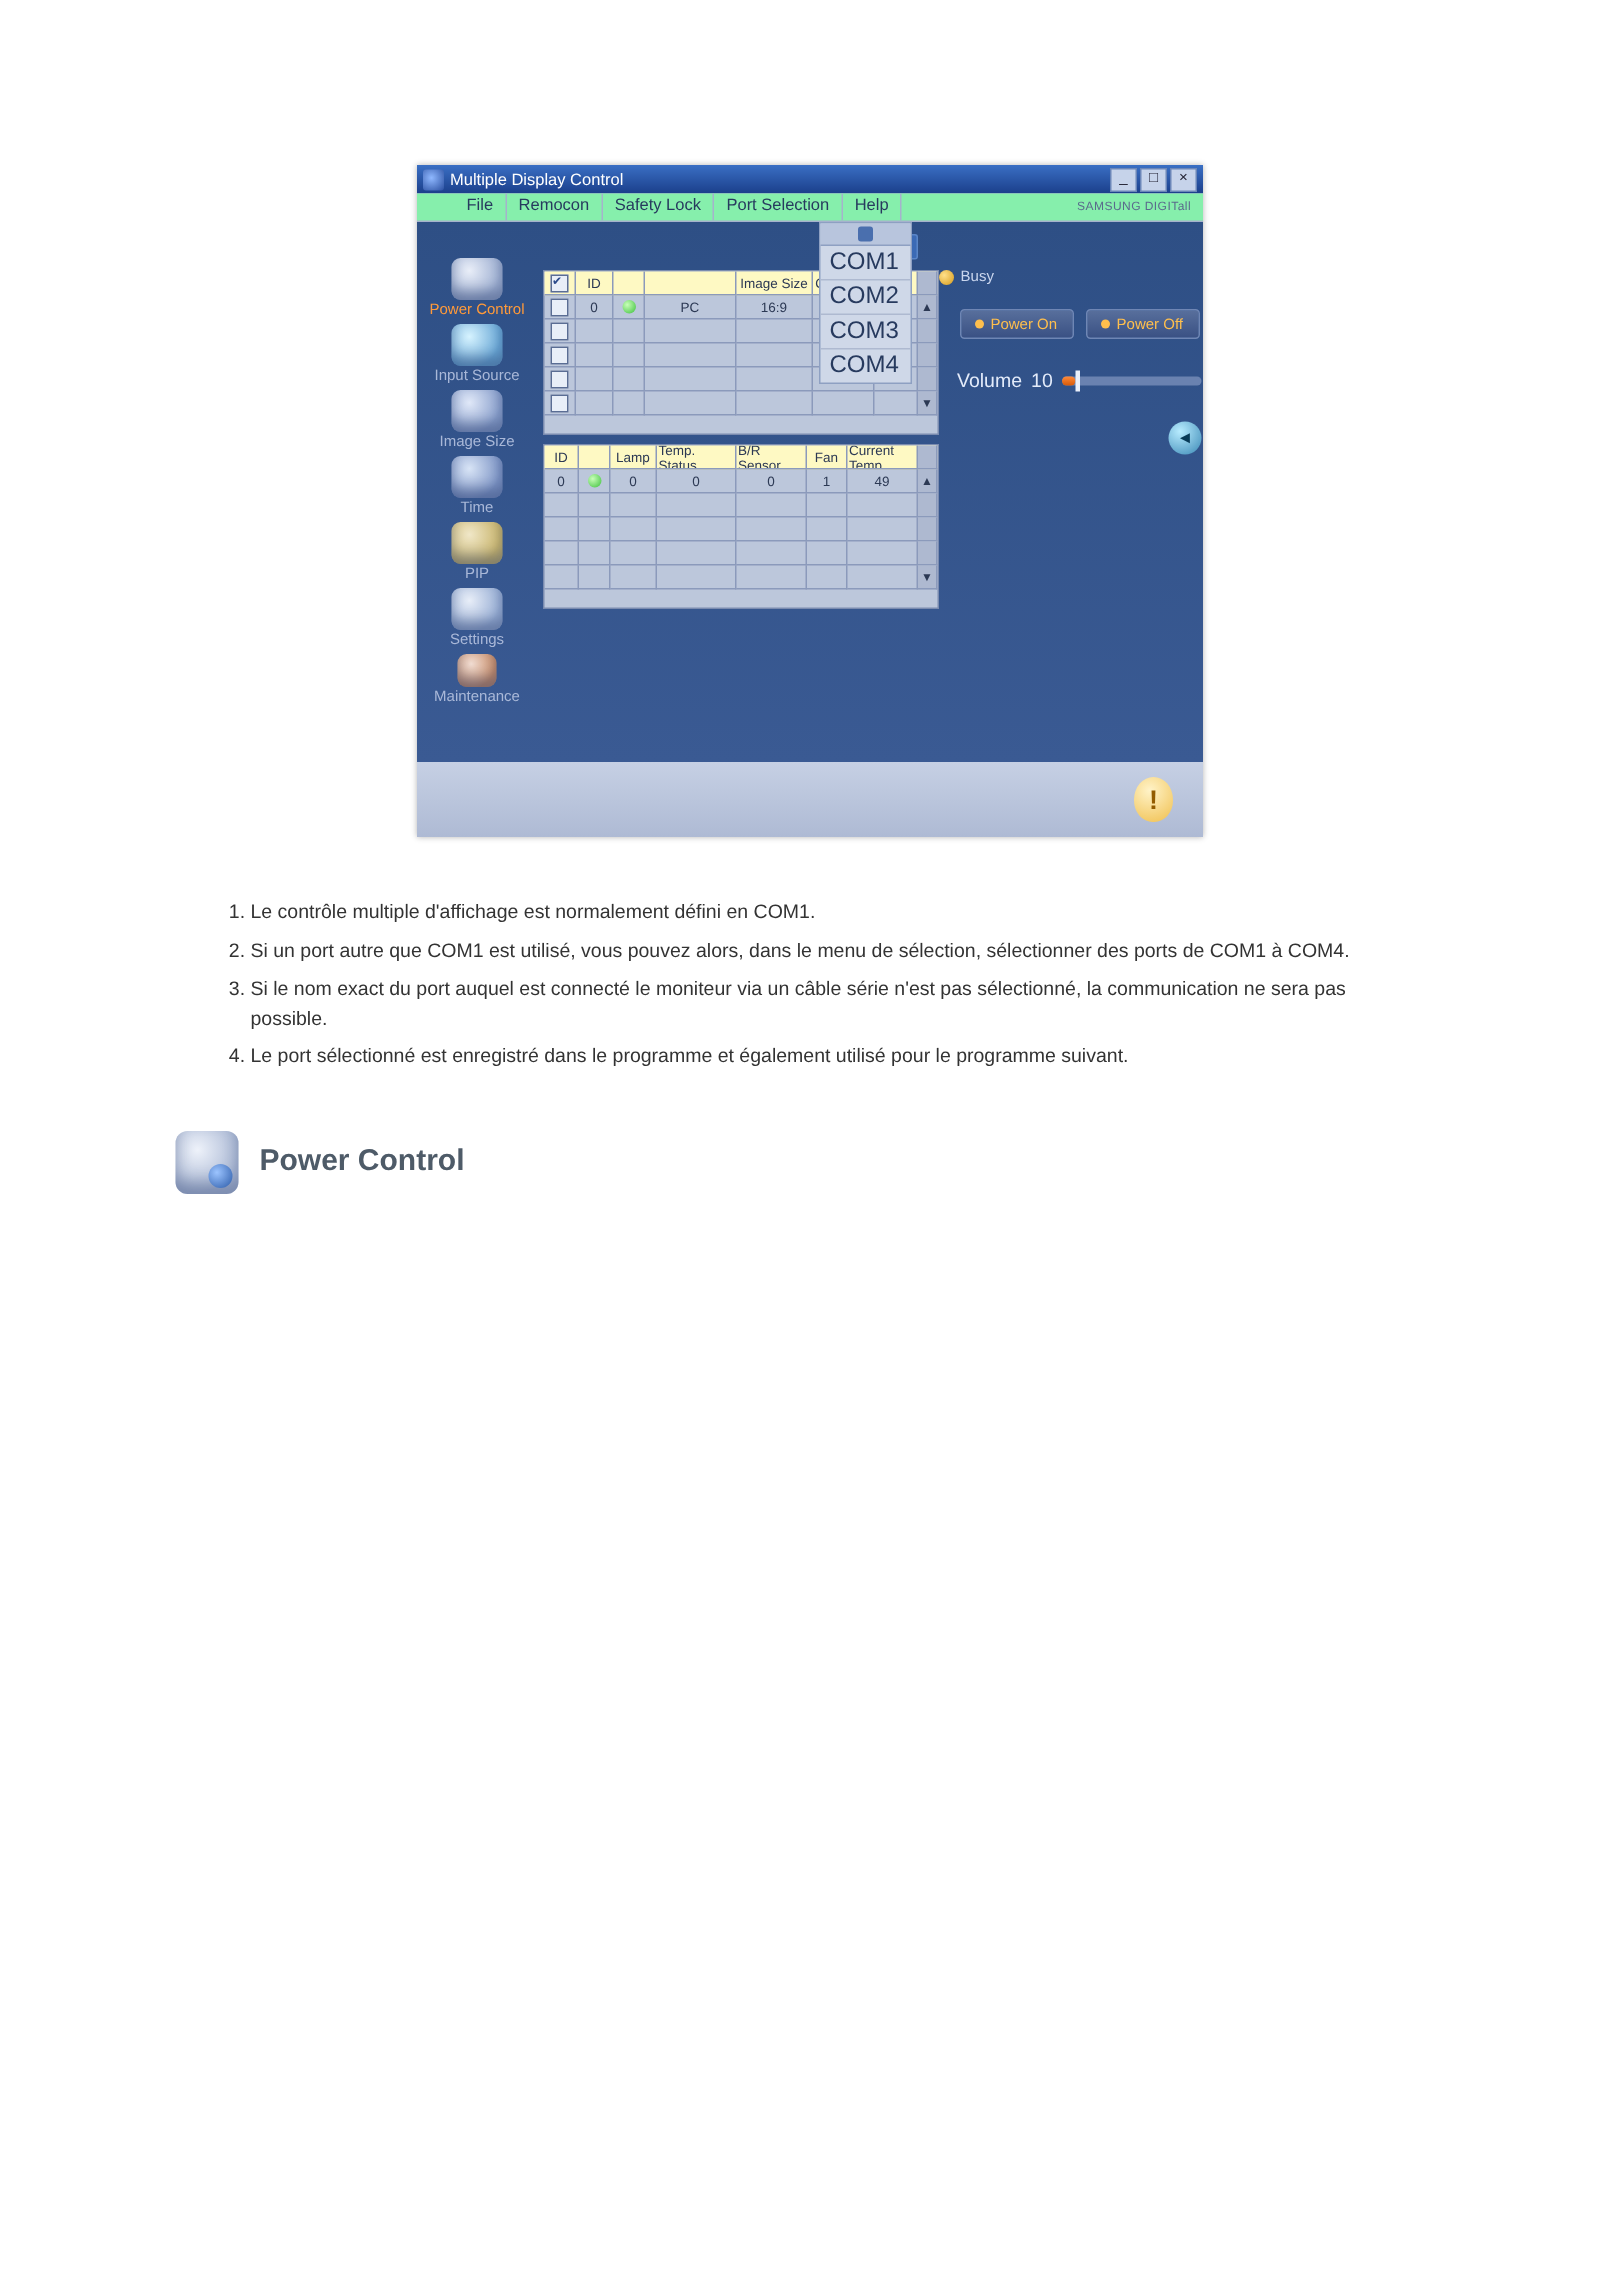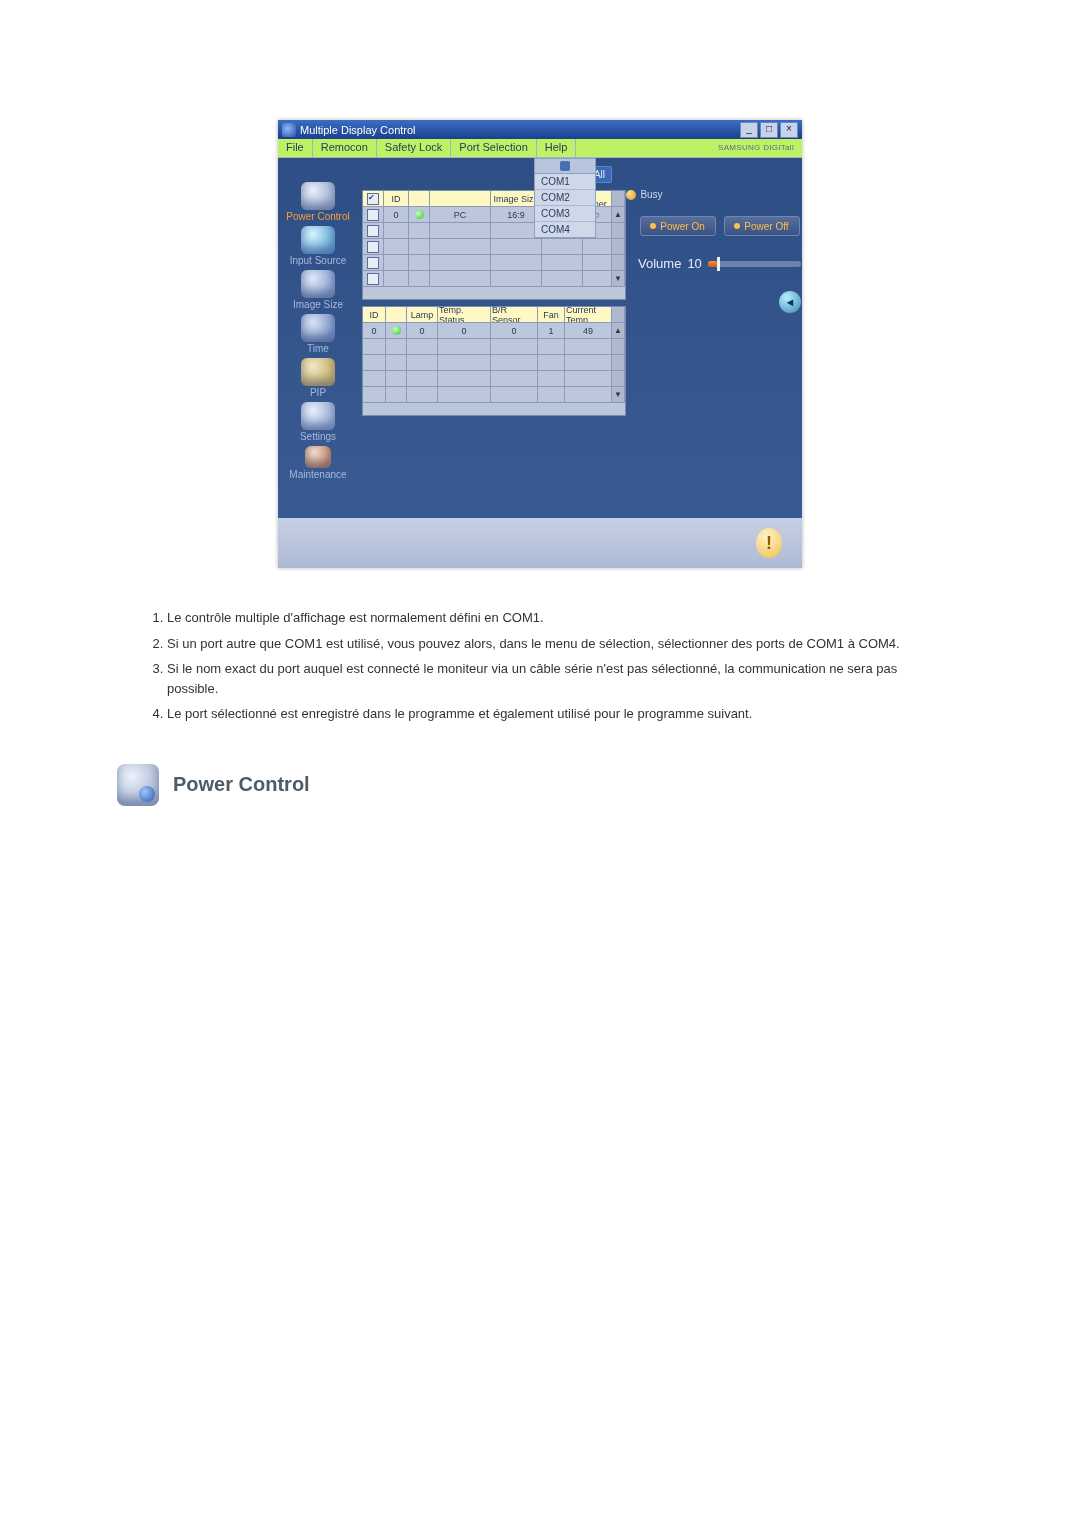--- a/index.html
+++ b/index.html
@@ -5,21 +5,21 @@
   body {
     margin: 0;
     padding: 0;
     background: #fff;
     font-family: Arial, Helvetica, sans-serif;
     font-size: 13px;
     color: #333;
   }
   .page {
     width: 920px;
-    margin: 10px auto;
+    margin: 0 auto;
     padding: 110px 55px 60px 55px;
     box-sizing: border-box;
   }
   
   .app-window {
     width: 524px;
     margin: 0 auto 40px auto;
     box-shadow: 0 0 4px rgba(0,0,0,.3);
   }
   .titlebar {
@@ -44,48 +44,49 @@
     background: #c6d3ea;
     border: 1px solid #6b86b8;
     font-size: 10px;
     line-height: 12px;
     text-align: center;
     color: #223;
     cursor: pointer;
   }
   .menubar {
     height: 18px;
-    background: #bef264;
+    background: #86efac;
     display: flex;
     font-size: 11px;
     color: #273a5e;
     border-bottom: 1px solid #a5b2cc;
+    padding-left: 25px;
   }
   .menuitem {
     padding: 2px 8px;
     border-right: 1px solid #a5b2cc;
     cursor: pointer;
   }
   .menuitem.brand {
     margin-left: auto;
     border-right: none;
     font-size: 8px;
     color: #5a6a8c;
     letter-spacing: .3px;
     padding-top: 4px;
   }
   
   .port-dd {
     position: absolute;
-    left: 256px;
+    left: 268px;
     top: 37px; 
     width: 60px;
     background: #cfd8e8;
     border: 1px solid #8ea0c2;
-    font-size: 10px;
+    font-size: 16px;
     color: #273a5e;
     z-index: 5;
   }
   .port-dd .pd-top {
     height: 14px;
     background: #b8c5dd;
     border-bottom: 1px solid #8ea0c2;
     display:flex;align-items:center;justify-content:center;
   }
   .port-dd .pd-top span{width:10px;height:10px;background:#4a6fae;border-radius:2px;}

